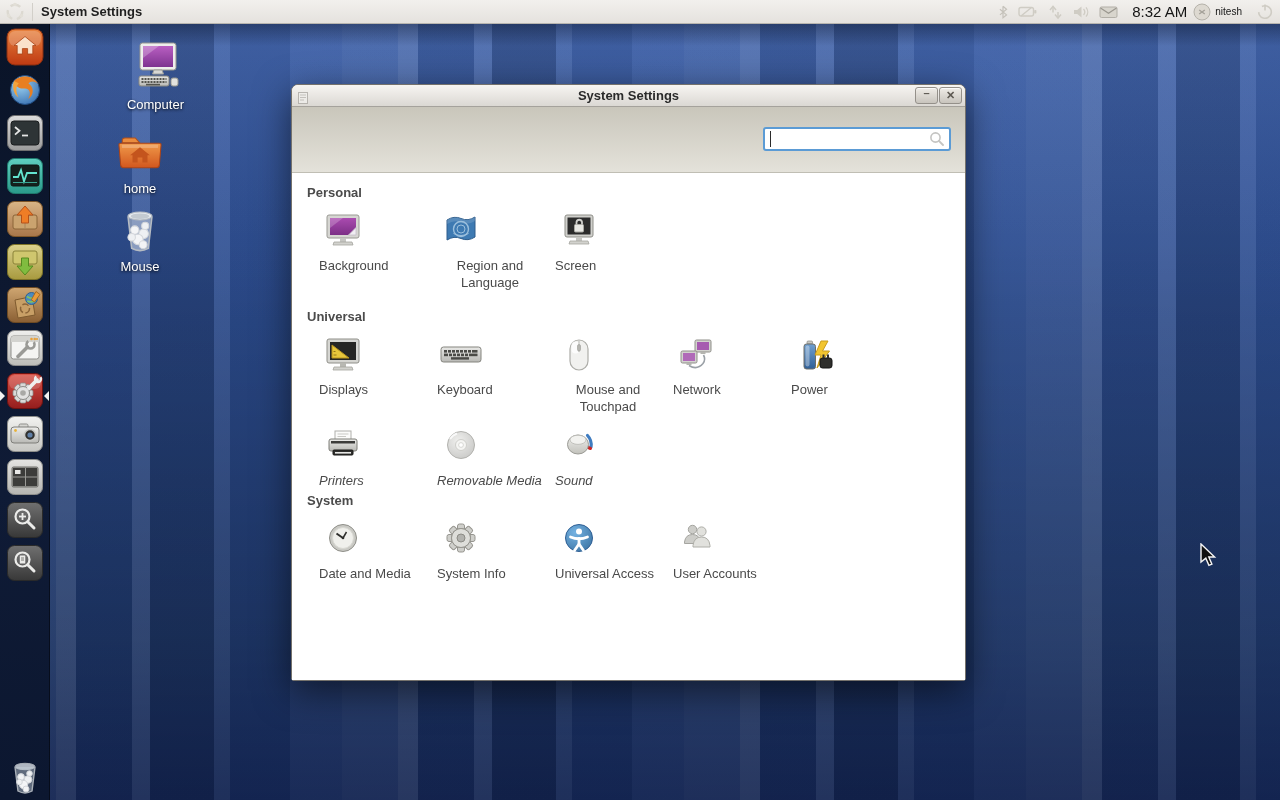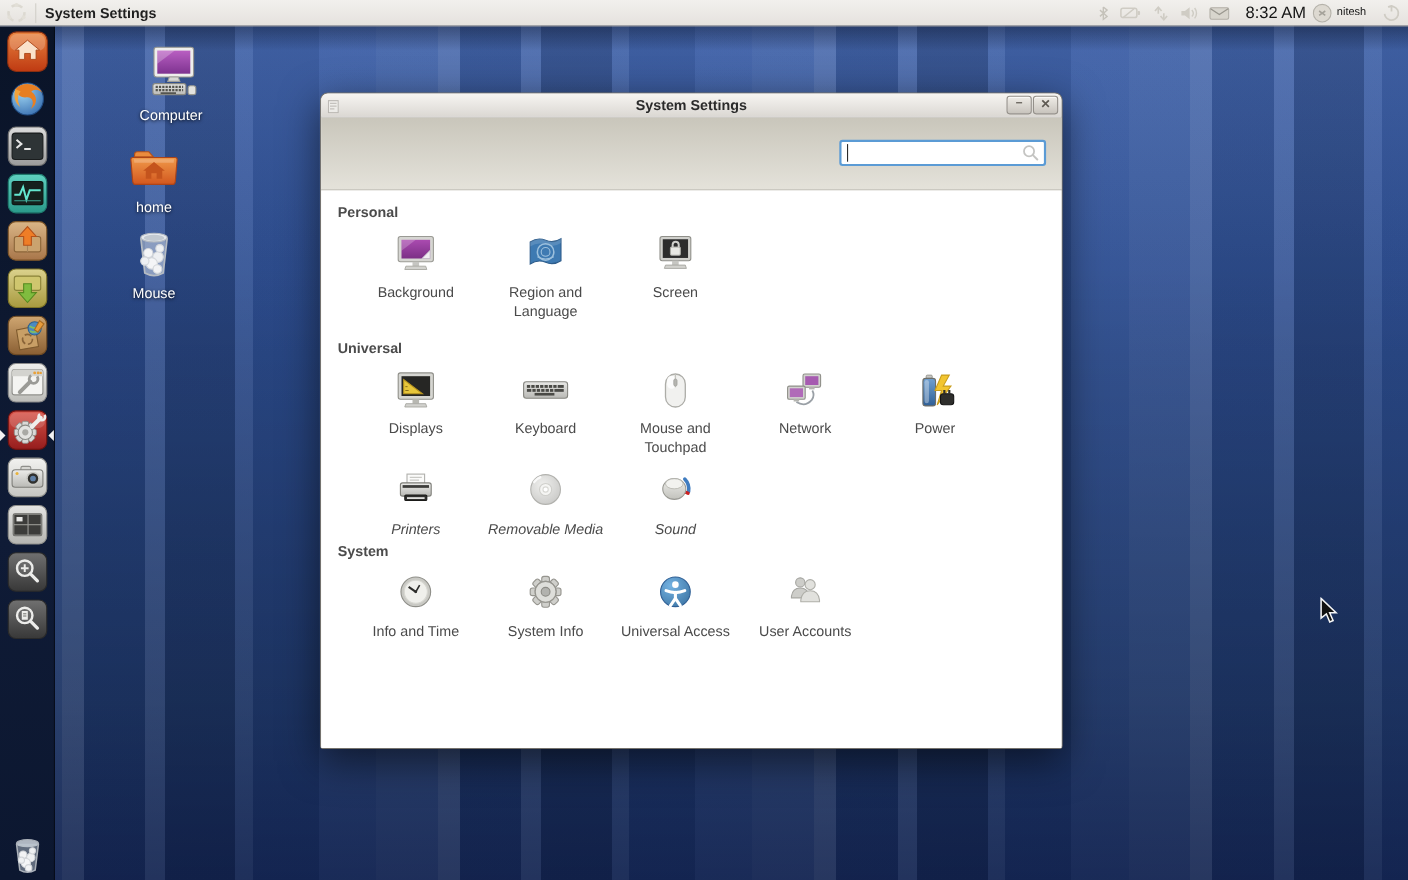--- a/index.html
+++ b/index.html
@@ -133,21 +133,21 @@
 
   .content {
     height: 507px; background: #ffffff; overflow: hidden;
     padding-top: 12px;
   }
   .sec-heading { font-size: 13px; font-weight: bold; color: #4b4b4b; margin-left: 15px; margin-bottom: 7px; }
   .sec-heading.hw { margin-top: 17px; }
   .sec-heading.sys { margin-top: 4px; }
   .tile-row { display: flex; margin-left: 27px; }
   .tile-row.row2 { margin-top: 6px; font-style: italic; }
-  .tile { width: 118px; display: flex; flex-direction: column; align-items: center; cursor: default; }
+  .tile { width: 118px; display: flex; flex-direction: column; align-items: flex-start; cursor: default; }
   .tile .ic { width: 48px; height: 48px; }
   .tile .lbl {
     margin-top: 3px; font-size: 13px; color: #4a4a4a;
     line-height: 1.3; text-align: center; max-width: 106px;
   }
 
   
   .cursor { position: absolute; left: 1199px; top: 543px; z-index: 100; }
 </style>
 </head>
@@ -662,21 +662,21 @@
     <div class="sec-heading sys">System</div>
     <div class="tile-row">
       <div class="tile">
         <span class="ic"><svg width="48" height="48" viewBox="0 0 48 48">
           <circle cx="24" cy="23" r="13.5" fill="#c9c9c4" stroke="#8f8f89"></circle>
           <circle cx="24" cy="23" r="10.5" fill="#f0f0ec" stroke="#d8d8d2"></circle>
           <line x1="24" y1="23" x2="17.5" y2="18.5" stroke="#2e2e2c" stroke-width="2"></line>
           <line x1="24" y1="23" x2="27.5" y2="17" stroke="#2e2e2c" stroke-width="1.5"></line>
           <circle cx="24" cy="23" r="1.3" fill="#2e2e2c"></circle>
         </svg></span>
-        <span class="lbl">Info and Time</span>
+        <span class="lbl">Date and Media</span>
       </div>
       <div class="tile">
         <span class="ic"><svg width="48" height="48" viewBox="0 0 48 48">
           <g fill="#cfcfcb" stroke="#96958f" stroke-width="1">
             <rect x="10" y="19.5" width="28" height="7" rx="2"></rect>
             <rect x="10" y="19.5" width="28" height="7" rx="2" transform="rotate(45 24 23)"></rect>
             <rect x="10" y="19.5" width="28" height="7" rx="2" transform="rotate(90 24 23)"></rect>
             <rect x="10" y="19.5" width="28" height="7" rx="2" transform="rotate(135 24 23)"></rect>
           </g>
           <circle cx="24" cy="23" r="9.5" fill="#dedeb" stroke="#96958f"></circle>

